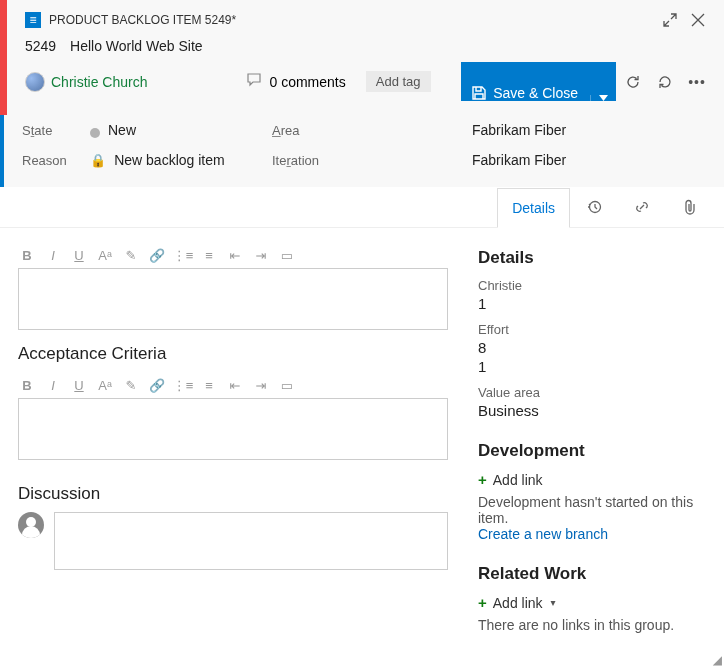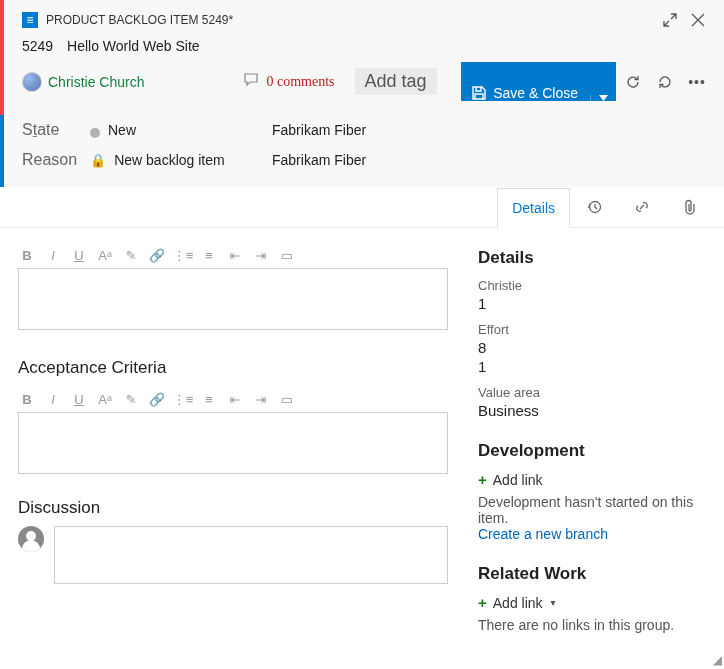--- a/index.html
+++ b/index.html
@@ -5,21 +5,21 @@
   * { box-sizing: border-box; }
   body {
     margin: 0;
     font-family: "Segoe UI", Arial, sans-serif;
     font-size: 14px;
     color: #333;
     background: #fff;
     width: 724px;
   }
   .header {
-    border-left: 4px solid #ef4444;
+    border-left: 7px solid #ef4444;
     background: #f8f8f8;
   }
   .titlebar {
     display: flex;
     align-items: center;
     padding: 6px 12px 0 18px;
     font-size: 12px;
     color: #333;
   }
   .titlebar .doc-icon {
@@ -60,29 +60,28 @@
     border-radius: 50%;
     background: radial-gradient(circle at 30% 30%, #9be, #57a);
     border: 1px solid #ccc;
     margin-right: 6px;
     display:inline-block;
   }
   .assignee { color: #15803d; }
   .comments {
     margin-left: 100px;
     display: flex; align-items: center;
-    color: #b91c1c;
-    font-family: Liberation Serif, serif;
+    color: #000000;
   }
   .comments .cicon { margin-right: 6px; color: #888; }
   .addtag {
     background: #eaeaea;
     color: #555;
     padding: 3px 10px;
-    font-size: 18px;
+    font-size: 13px;
     margin-left: 20px;
     cursor: pointer;
   }
   .meta-row .spacer { flex: 1; }
   .save-btn {
     background: #007acc;
     color: #fff;
     display: flex;
     align-items: flex-end;
     cursor: pointer;
@@ -110,21 +109,21 @@
     border-left: 4px solid #007acc;
     background: #f8f8f8;
     padding: 0 18px 12px 18px;
     display: flex;
   }
   .fcol { display:flex; flex-direction:column; }
   .fcol.left { width: 250px;}
   .fcol.mid { width: 200px;}
   .fcol.right {}
   .frow { display:flex; align-items:center; height: 30px; }
-  .flabel { color:#666; font-size:16px; width:68px;}
+  .flabel { color:#666; font-size:13px; width:68px;}
   .flabel .ul { text-decoration: underline; text-decoration-color:#888;}
   .fvalue { color:#222; font-size:14px; display:flex; align-items:flex-end; gap:8px;}
   .state-dot {
     width:10px;height:10px;border-radius:50%;
     background:#b2b2b2;
   }
   .lock-icon { color:#888; font-size:13px;}
 
   .tabs-row {
     display:flex;
@@ -290,20 +289,28 @@
       </span>
     </div>
     <div class="frow">
       <span class="flabel">Reason</span>
       <span class="fvalue">
         <span class="lock-icon">🔒</span>
         <span>New backlog item</span>
       </span>
     </div>
   </div>
+  <div class="fcol mid">
+    <div class="frow">
+      <span class="flabel"><span class="ul">A</span><span>rea</span></span>
+    </div>
+    <div class="frow">
+      <span class="flabel"><span>Ite</span><span class="ul">r</span><span>ation</span></span>
+    </div>
+  </div>
   <div class="fcol right">
     <div class="frow">
           <span class="fvalue">Fabrikam Fiber</span>
         </div>
     <div class="frow">
           <span class="fvalue">Fabrikam Fiber</span>
         </div>
   </div>
 </div>
 
@@ -343,21 +350,21 @@
       <span>✎</span>
       <span>🔗</span>
       <span>⋮≡</span>
       <span>≡</span>
       <span>⇤</span>
       <span>⇥</span>
       <span>▭</span>
     </div>
     <div class="rte-input"></div>
 
-    <div class="section-h" style="margin-top:28px">Acceptance Criteria</div>
+    <div class="section-h" style="margin-top:14px">Acceptance Criteria</div>
     <div class="rte-bar">
       <span>
             <b>B</b>
           </span>
       <span>
             <i>I</i>
           </span>
       <span>
             <u>U</u>
           </span>

